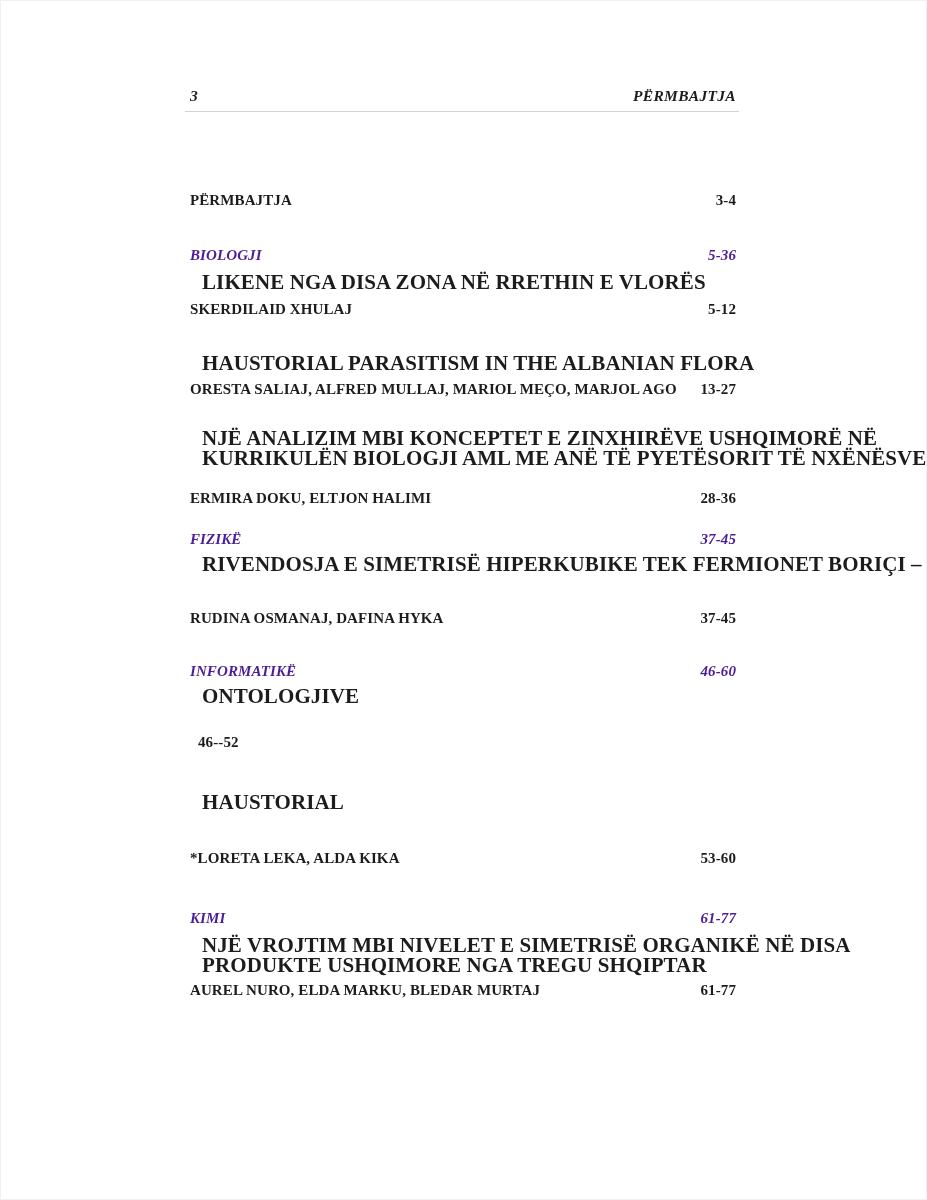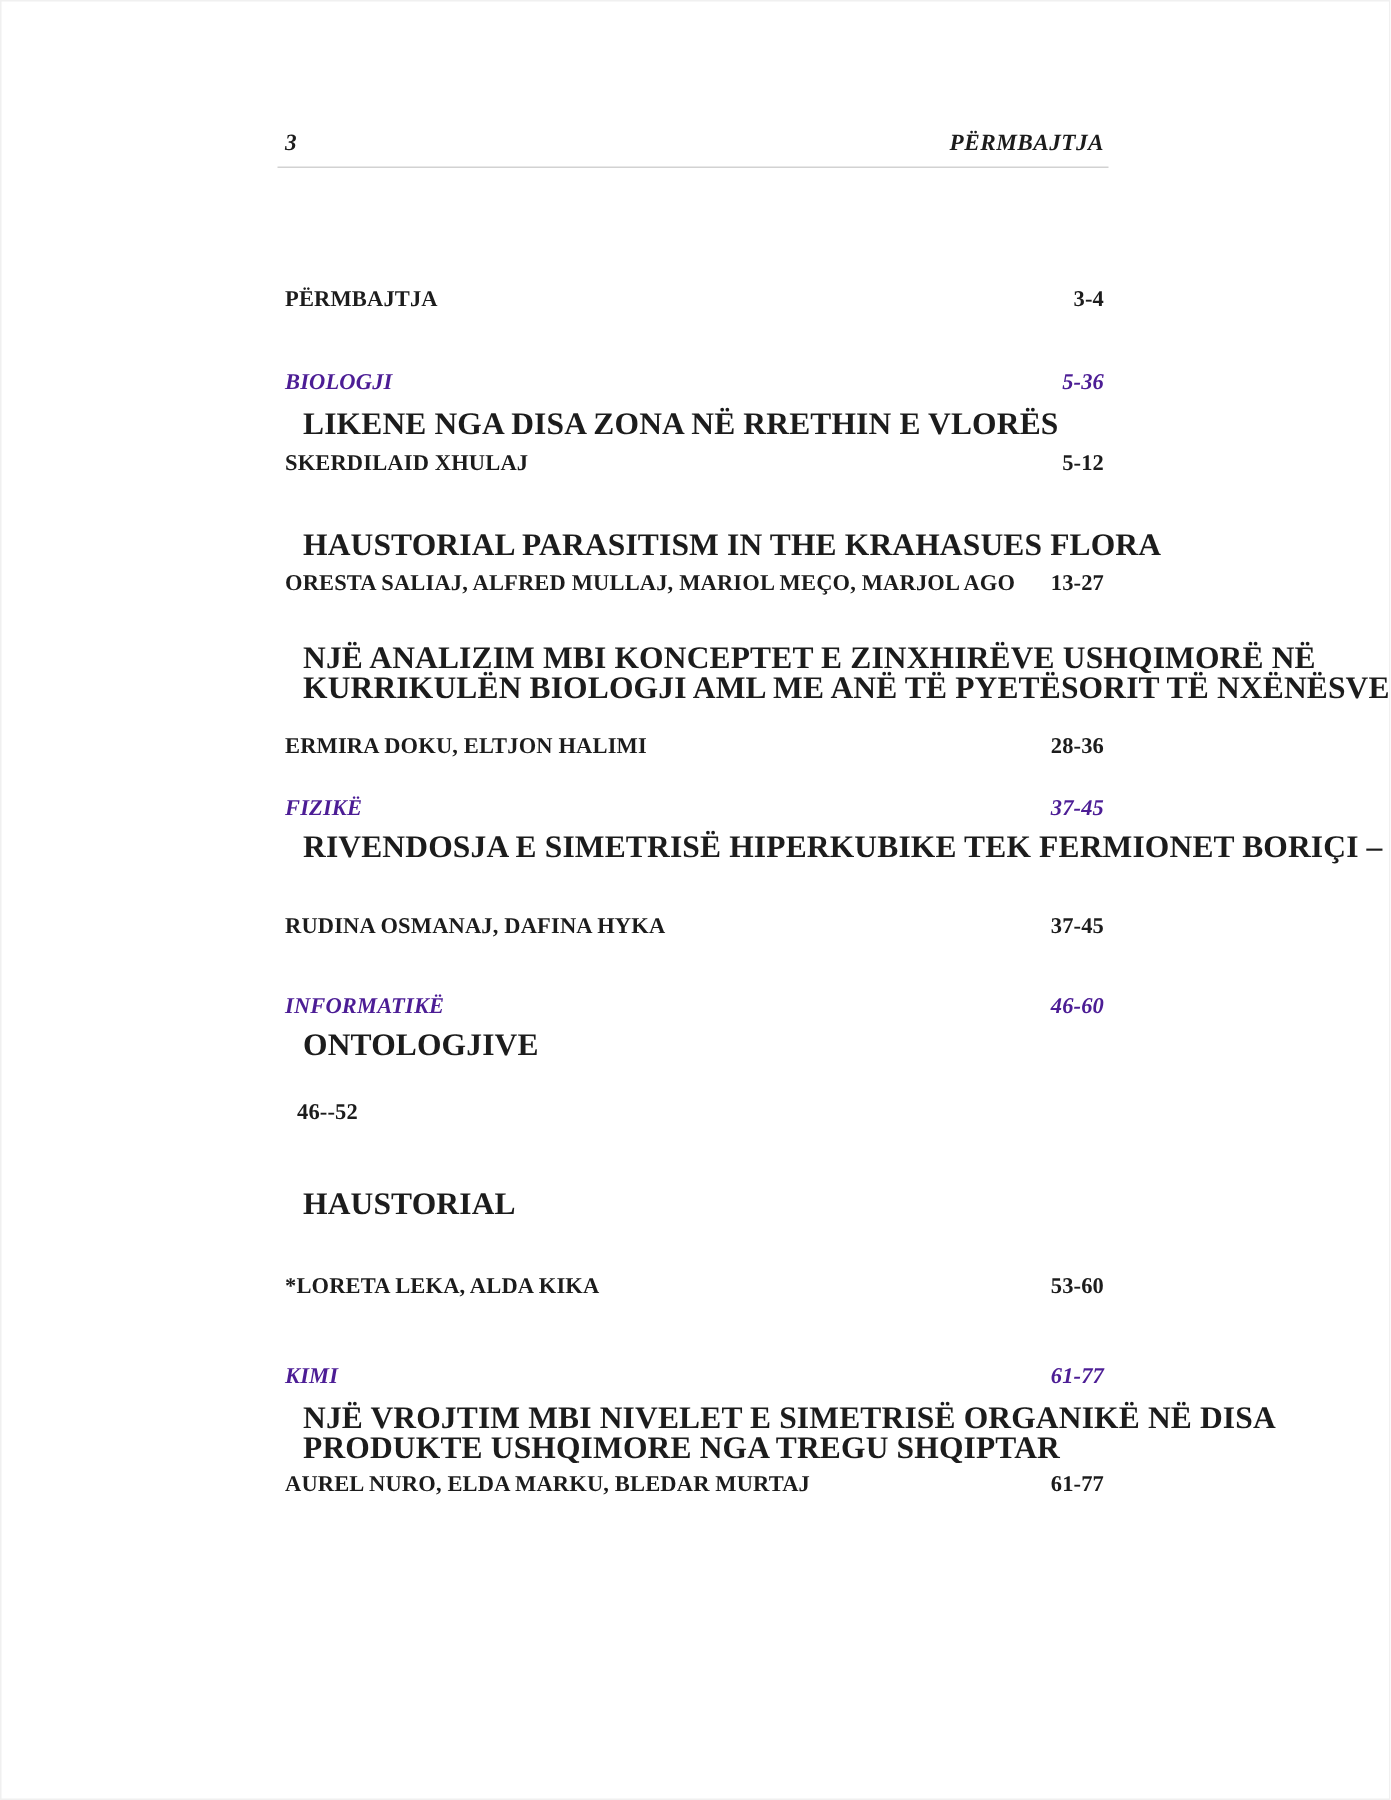--- a/index.html
+++ b/index.html
@@ -101,21 +101,21 @@
 
     <div class="title-block" style="top:272px">
       <div class="title-line">LIKENE NGA DISA ZONA NË RRETHIN E VLORËS</div>
     </div>
     <div class="row" style="top:299px">
       <span class="left-text">SKERDILAID XHULAJ</span>
       <span class="pages">5-12</span>
     </div>
 
     <div class="title-block" style="top:353px">
-      <div class="title-line">HAUSTORIAL PARASITISM IN THE KRAHASUES FLORA</div>
+      <div class="title-line">HAUSTORIAL PARASITISM IN THE ALBANIAN FLORA</div>
     </div>
     <div class="row" style="top:379px">
       <span class="left-text">ORESTA SALIAJ, ALFRED MULLAJ, MARIOL MEÇO, MARJOL AGO</span>
       <span class="pages">13-27</span>
     </div>
 
     <div class="title-block" style="top:428px">
       <div class="title-line">NJË ANALIZIM MBI KONCEPTET E ZINXHIRËVE USHQIMORË NË</div>
       <div class="title-line">KURRIKULËN BIOLOGJI AML ME ANË TË PYETËSORIT TË NXËNËSVE</div>
     </div>

